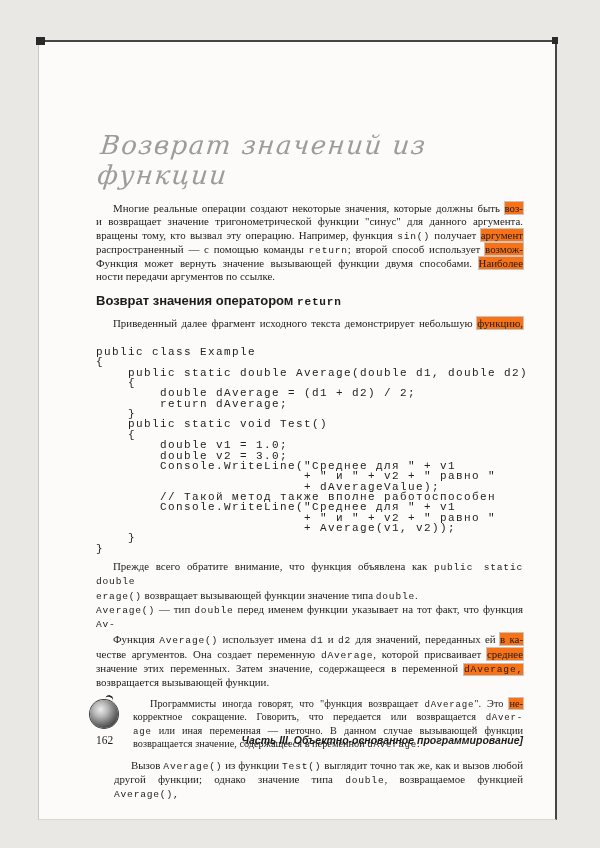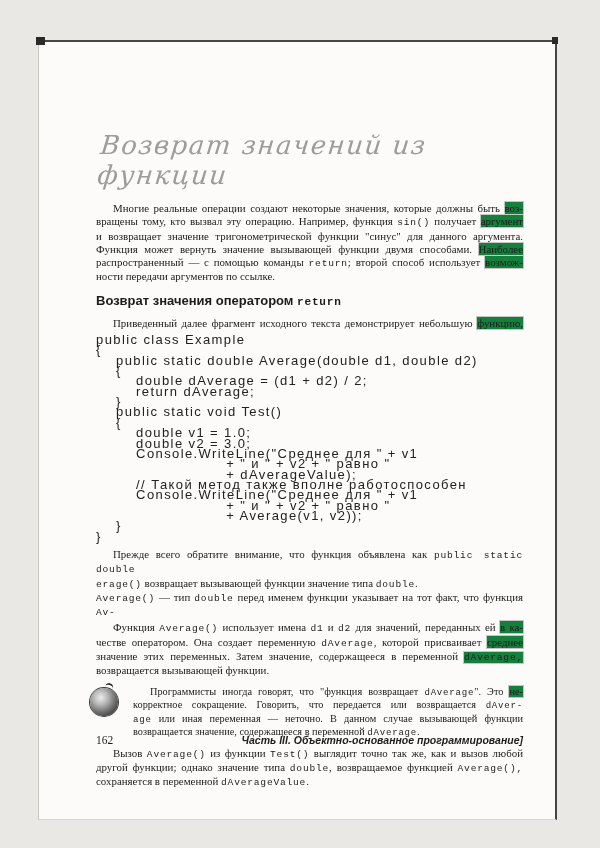--- a/index.html
+++ b/index.html
@@ -39,37 +39,37 @@
   .para { font-size:10.9px; line-height:13.3px; }
   .tl { text-align:justify; text-align-last:justify; }
   .tl.ll { text-align-last:left; }
   .para .tl.fi { text-indent:17px; }
 
   .mono {
     font-family:"Liberation Mono","DejaVu Sans Mono",monospace;
     font-size:0.88em;
     letter-spacing:0.8px;
   }
-  .hl { background:#15803d; box-shadow:0 0 0 1px #c6c5c2; }
+  .hl { background:#f97316; box-shadow:0 0 0 1px #c6c5c2; }
 
   .intro { margin-top:12px; }
   .h2 {
     margin-top:9px;
     font-family:"Liberation Sans", sans-serif;
     font-weight:bold;
     font-size:13px;
     line-height:16px;
   }
   .h2 .mono { font-size:0.85em; font-weight:bold; }
   .lead { margin-top:7px; }
 
   .code {
-    margin-top:5px;
-    font-family:Liberation Sans, sans-serif;
-    font-size:13px;
+    margin-top:17px;
+    font-family:Liberation Mono, monospace;
+    font-size:11px;
     line-height:10.35px;
     letter-spacing:1.4px;
     color:#222;
   }
   .cl { white-space:pre; }
 
   .after-code { margin-top:6px; }
   .avg { margin-top:2px; }
 
   .note {
@@ -86,21 +86,21 @@
     box-shadow:0 0 0 1px #3a3a3a;
   }
   .bomb::after {
     content:""; position:absolute; top:-5px; left:15px;
     width:8px; height:7px;
     border-top:2px solid #2a2a2a;
     border-radius:60% 60% 0 0;
     transform:rotate(18deg);
   }
 
-  .call { margin-top:7px; }
+  .call { margin-top:7px;margin-left:18px; }
 
   .footer {
     position:absolute; left:57px; top:692px; width:427px;
     display:flex; justify-content:space-between; align-items:flex-start;
   }
   .pagenum { font-size:11.5px; }
   .chapter {
     font-family:"Liberation Sans", sans-serif;
     font-weight:bold; font-style:italic;
     font-size:10.5px;
@@ -112,24 +112,24 @@
 <div class="frame">
   <div class="corner corner-tl"></div>
   <div class="corner corner-tr"></div>
 
   <div class="content">
 
     <div class="title">Возврат значений из функции</div>
 
     <div class="para intro">
         <div class="tl fi"><span>Многие реальные операции создают некоторые значения, которые должны быть </span><span class="hl">воз-</span></div>
+        <div class="tl"><span>и возвращает значение тригонометрической функции "синус" для данного аргумента.</span></div>
         <div class="tl"><span>вращены тому, кто вызвал эту операцию. Например, функция </span><span class="mono">sin()</span><span> получает </span><span class="hl">аргумент</span></div>
-        <div class="tl"><span>и возвращает значение тригонометрической функции "синус" для данного аргумента.</span></div>
+        <div class="tl"><span>распространенный — с помощью команды </span><span class="mono">return</span><span>; второй способ использует </span><span class="hl">возмож-</span></div>
         <div class="tl"><span>Функция может вернуть значение вызывающей функции двумя способами. </span><span class="hl">Наиболее</span></div>
-        <div class="tl"><span>распространенный — с помощью команды </span><span class="mono">return</span><span>; второй способ использует </span><span class="hl">возмож-</span></div>
         <div class="tl ll"><span>ности передачи аргументов по ссылке.</span></div>
       </div>
 
     <div class="h2">
         <div class="tl fi ll"><span>Возврат значения оператором </span><span class="mono">return</span></div>
       </div>
 
     <div class="para lead">
         <div class="tl fi"><span>Приведенный далее фрагмент исходного текста демонстрирует небольшую </span><span class="hl">функцию,</span></div>
       </div>
@@ -158,37 +158,36 @@
       </div>
 
     <div class="para after-code">
         <div class="tl fi"><span>Прежде всего обратите внимание, что функция объявлена как </span><span class="mono">public static double</span></div>
         <div class="tl ll"><span class="mono">erage()</span><span> возвращает вызывающей функции значение типа </span><span class="mono">double</span><span>.</span></div>
         <div class="tl"><span class="mono">Average()</span><span> — тип </span><span class="mono">double</span><span> перед именем функции указывает на тот факт, что функция </span><span class="mono">Av-</span></div>
       </div>
 
     <div class="para avg">
         <div class="tl fi"><span>Функция </span><span class="mono">Average()</span><span> использует имена </span><span class="mono">d1</span><span> и </span><span class="mono">d2</span><span> для значений, переданных ей </span><span class="hl">в ка-</span></div>
-        <div class="tl"><span>честве оператором. Она создает переменную </span><span class="mono">dAverage</span><span>, которой присваивает </span><span class="hl">среднее</span></div>
+        <div class="tl"><span>честве аргументов. Она создает переменную </span><span class="mono">dAverage</span><span>, которой присваивает </span><span class="hl">среднее</span></div>
         <div class="tl"><span>значение этих переменных. Затем значение, содержащееся в переменной </span><span class="mono hl">dAverage,</span></div>
         <div class="tl ll"><span>возвращается вызывающей функции.</span></div>
       </div>
 
     <div class="para note">
       <span class="bomb"></span>
     <div class="tl fi"><span>Программисты иногда говорят, что "функция возвращает </span><span class="mono">dAverage</span><span>". Это </span><span class="hl">не-</span></div>
         <div class="tl"><span>корректное сокращение. Говорить, что передается или возвращается </span><span class="mono">dAver-</span></div>
         <div class="tl"><span class="mono">age</span><span> или иная переменная — неточно. В данном случае вызывающей функции</span></div>
         <div class="tl ll"><span>возвращается значение, содержащееся в переменной </span><span class="mono">dAverage</span><span>.</span></div>
       </div>
 
     <div class="para call">
         <div class="tl fi"><span>Вызов </span><span class="mono">Average()</span><span> из функции </span><span class="mono">Test()</span><span> выглядит точно так же, как и вызов любой</span></div>
         <div class="tl"><span>другой функции; однако значение типа </span><span class="mono">double</span><span>, возвращаемое функцией </span><span class="mono">Average(),</span></div>
-        <div class="tl ll"><span>сохраняется в переменной </span><span class="mono">dAverageValue</span><span>.</span></div>
       </div>
 
   </div>
 
   <div class="footer">
     <span class="pagenum">162</span>
     <span class="chapter">Часть III. Объектно-основанное программирование]</span>
   </div>
 </div>
 

